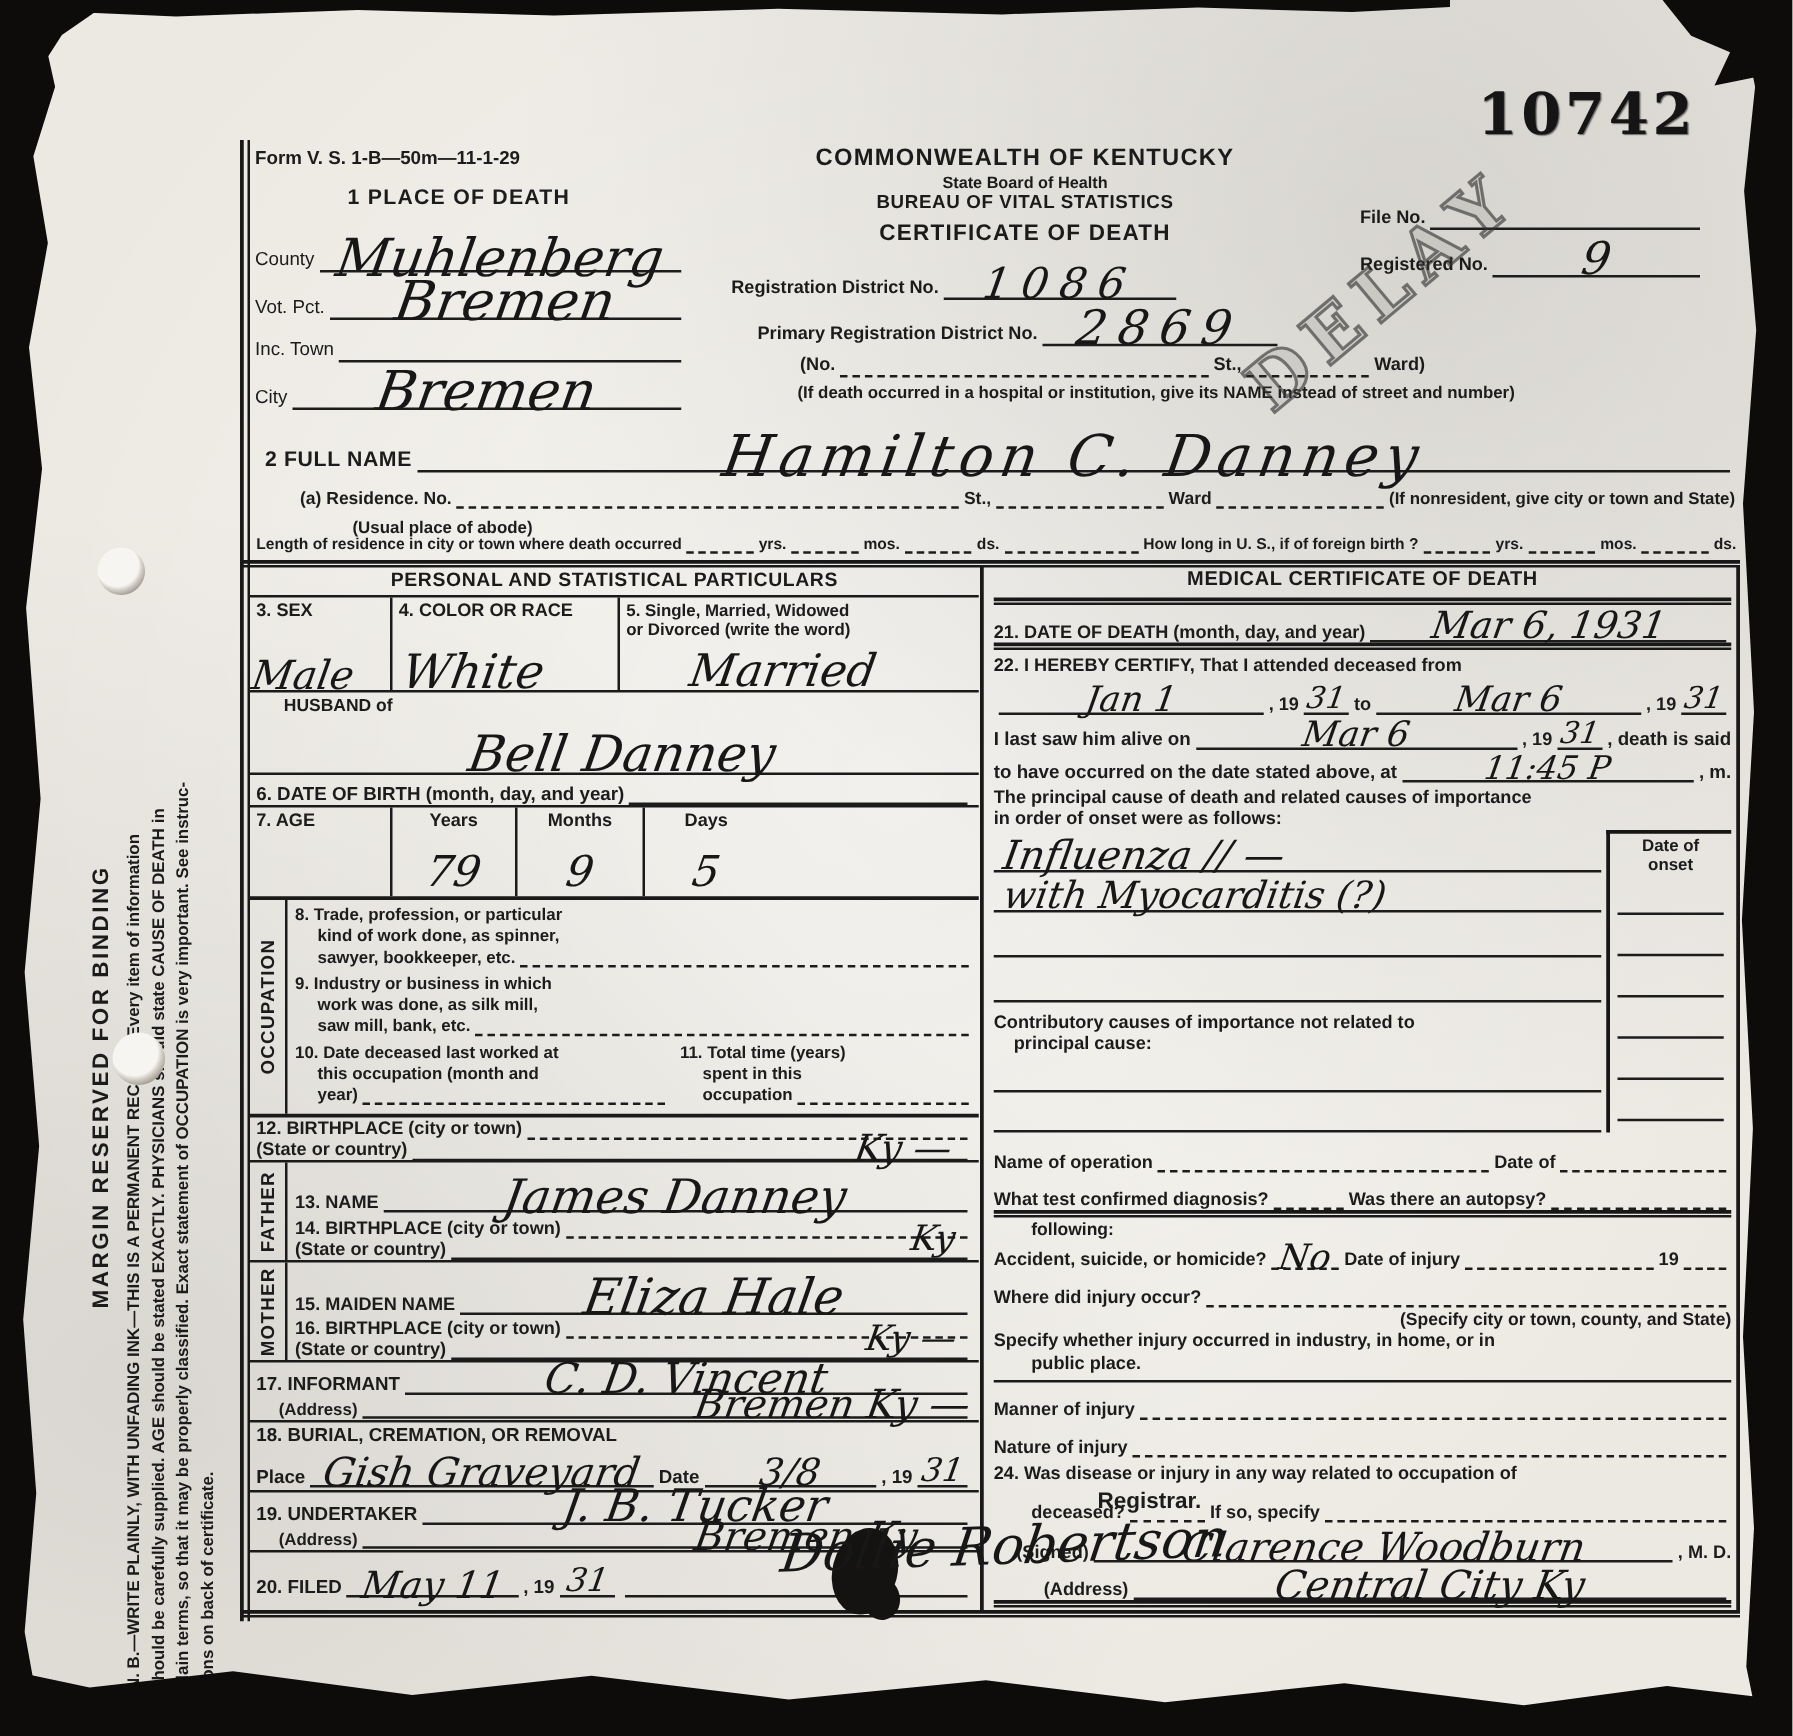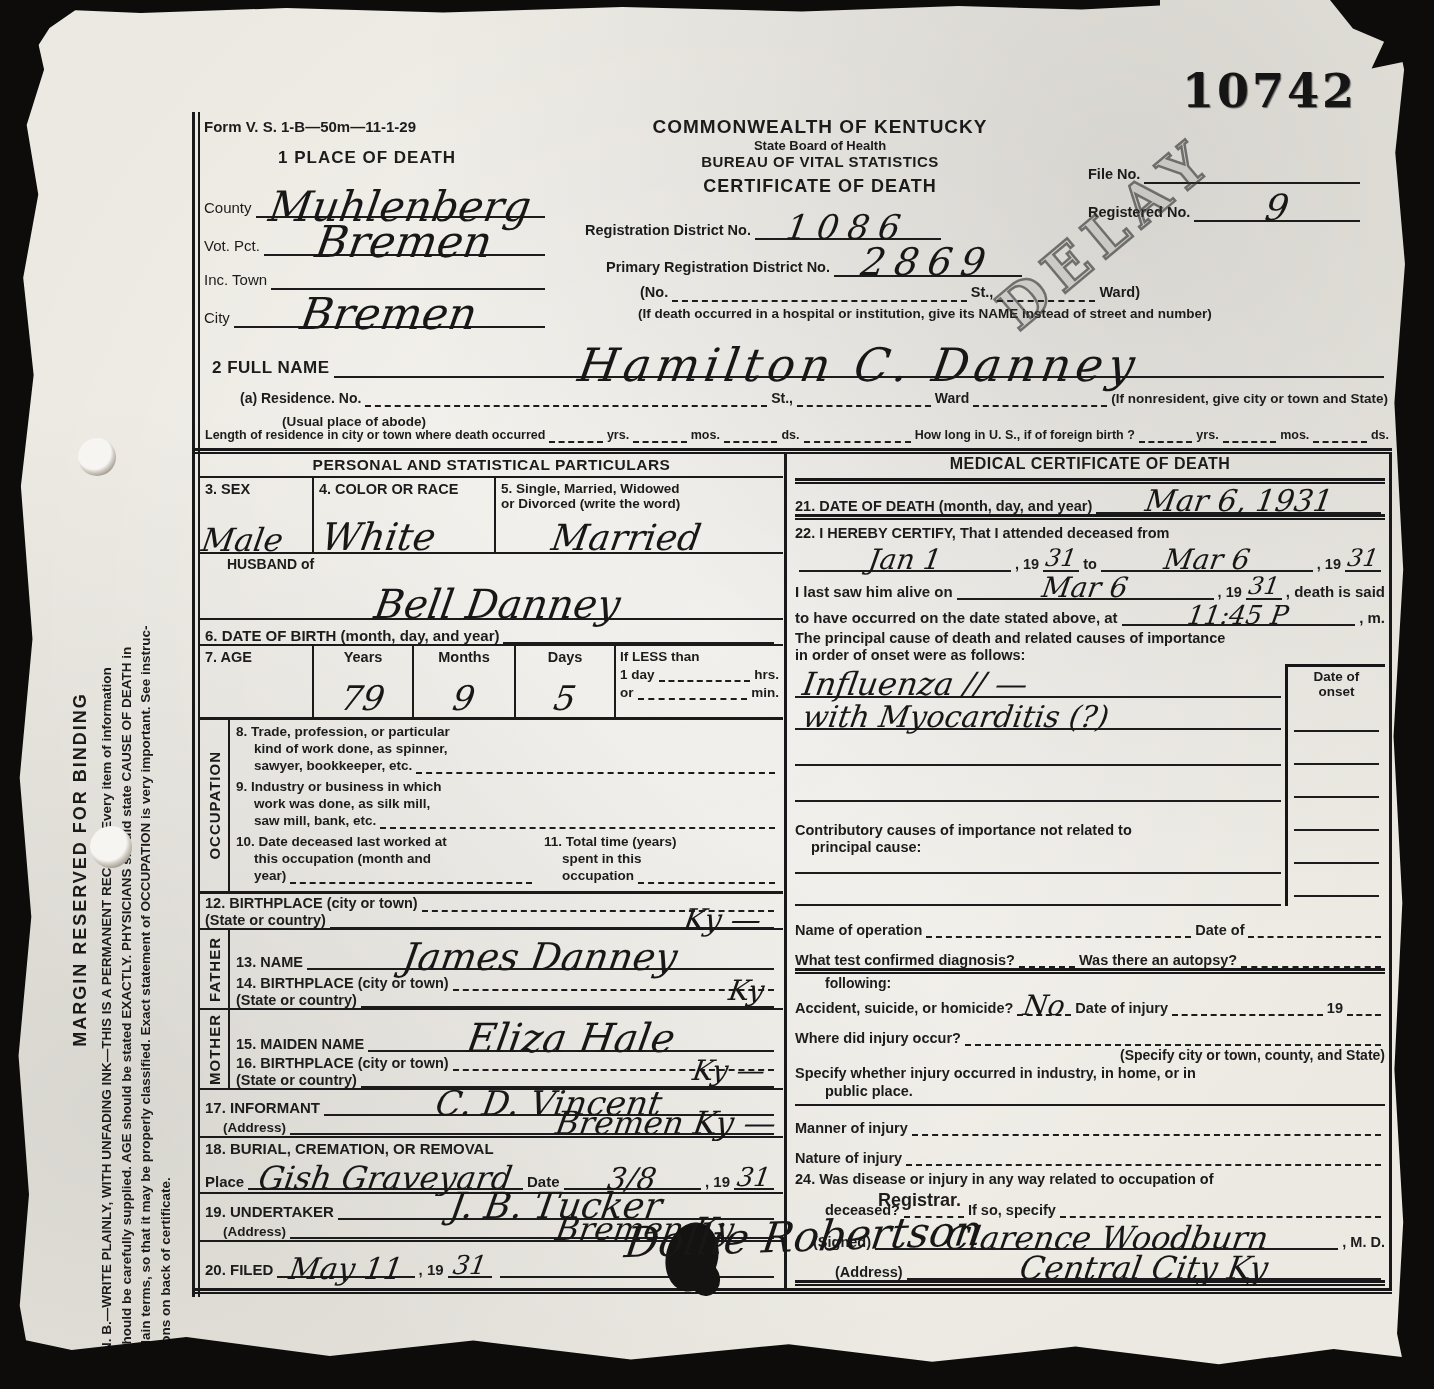--- a/index.html
+++ b/index.html
@@ -269,33 +269,20 @@
         <span class="hw" style="font-size:34px">79</span>
       </div>
       <div class="acell" style="width:102px">
         <div class="pr">Months</div>
         <span class="hw" style="font-size:34px">9</span>
       </div>
       <div class="acell" style="width:100px">
         <div class="pr">Days</div>
         <span class="hw" style="font-size:34px">5</span>
       </div>
-      <div class="acell" style="flex:1;text-align:left;padding:3px 4px;font-size:13.5px">
-        <div class="pr">If LESS than</div>
-        <div class="row" style="height:18px">
-            <span class="pr">1 day</span>
-            <span class="fill dash"></span>
-            <span class="pr">hrs.</span>
-          </div>
-        <div class="row" style="height:18px">
-            <span class="pr">or</span>
-            <span class="fill dash"></span>
-            <span class="pr">min.</span>
-          </div>
-      </div>
     </div>
 
     <div id="occ">
       <div class="side">
           <span>OCCUPATION</span>
         </div>
       <div class="il">
           <span class="pr">8. Trade, profession, or particular</span>
         </div>
       <div class="il ind">
@@ -522,21 +509,21 @@
     <div class="causes">
       <div class="cmain">
         <div class="crule" style="height:34px">
             <span class="hw" style="font-size:32px">Influenza  // —</span>
           </div>
         <div class="crule" style="height:32px">
             <span class="hw" style="font-size:30px">with Myocarditis (?)</span>
           </div>
         <div class="crule" style="height:36px"></div>
         <div class="crule" style="height:36px"></div>
-        <div style="height:40px;padding-top:20px">
+        <div style="height:40px;padding-top:8px">
           <div class="rline" style="font-size:14.5px;line-height:17px">Contributory causes of importance not related to</div>
           <div class="rline" style="font-size:14.5px;line-height:17px;padding-left:16px">principal cause:</div>
         </div>
         <div class="crule" style="height:32px"></div>
         <div class="crule" style="height:32px"></div>
       </div>
       <div class="onset">
         <div class="olbl">Date of</div>
         <div class="olbl" style="padding-top:0">onset</div>
         <div class="orule"></div>

